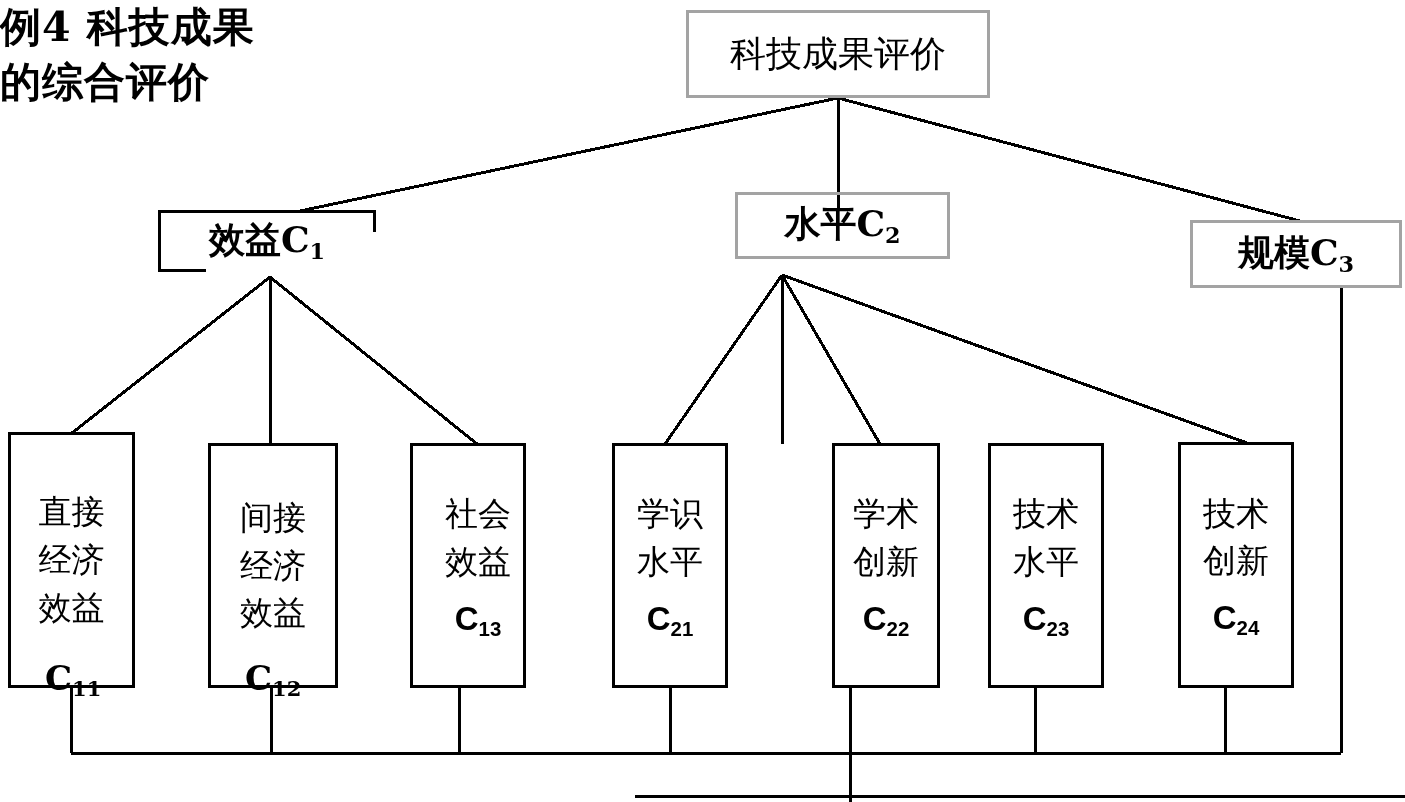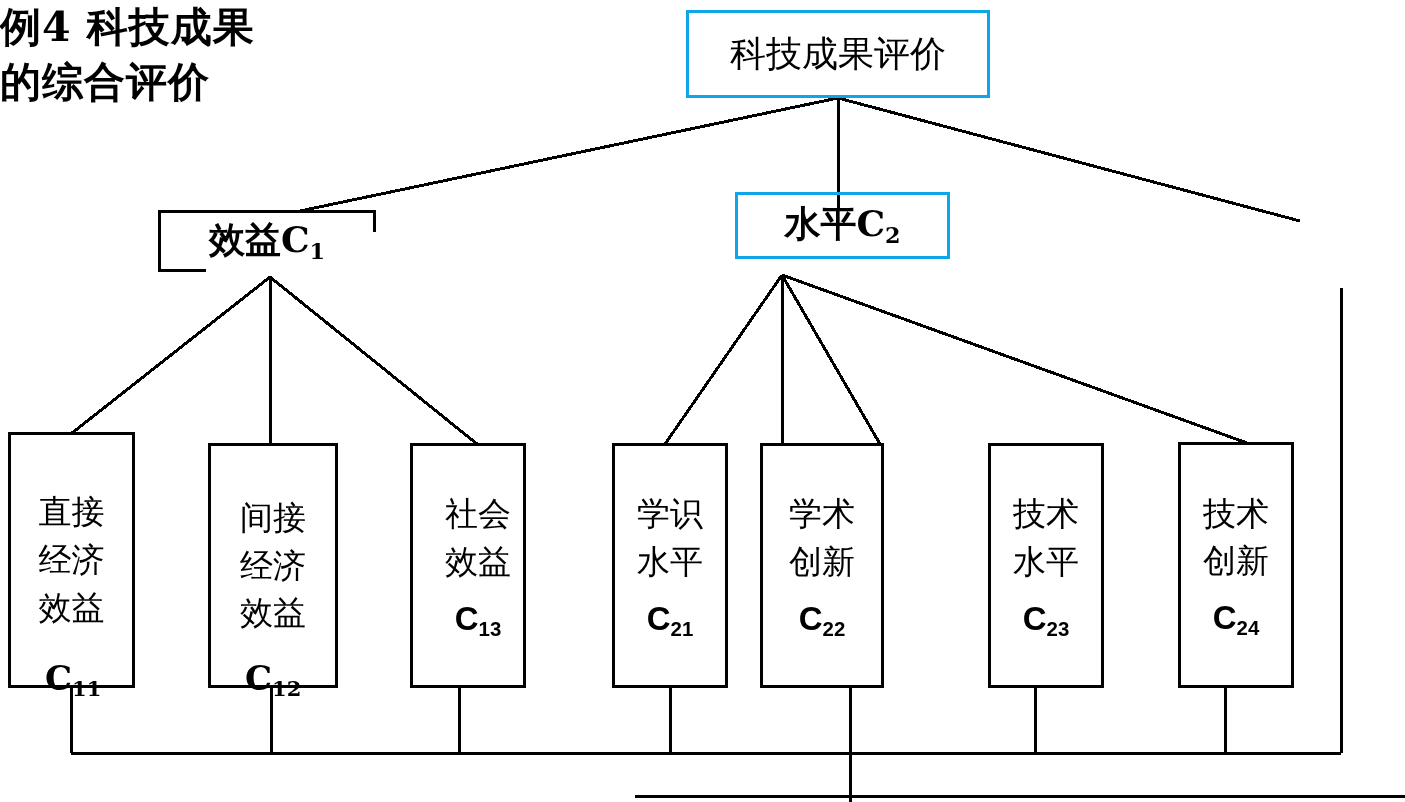--- a/index.html
+++ b/index.html
@@ -33,21 +33,21 @@
   #lines{
     position:absolute;
     left:0;top:0;
     width:1405px;height:802px;
     pointer-events:none;
   }
   
   .node{
     position:absolute;
     box-sizing:border-box;
-    border:3px solid #0ea5e9;
+    border:3px solid #a3a3a3;
     background:transparent;
     display:flex;
     align-items:center;
     justify-content:center;
     text-align:center;
   }
   .node .txt{
     font-family:"DejaVu Serif","Liberation Serif",serif;
     font-size:34px;
     line-height:1.0;
@@ -99,21 +99,21 @@
     font-family:"DejaVu Serif","Liberation Serif",serif;
     font-weight:700;
     font-size:34px;
     line-height:1;
     white-space:nowrap;
   }
   #leaf-0{left:8px;  top:432px; width:127px; height:256px;}
   #leaf-1{left:208px;top:443px; width:130px; height:245px;}
   #leaf-2{left:410px;top:443px; width:116px; height:245px;padding-left:20px;}
   #leaf-3{left:612px;top:443px; width:116px; height:245px;}
-  #leaf-4{left:760px;top:443px; width:124px; height:245px;}
+  #leaf-4{left:832px;top:443px; width:108px; height:245px;}
   #leaf-5{left:988px;top:443px; width:116px; height:245px;}
   #leaf-6{left:1178px;top:442px;width:116px; height:246px;}
 </style>
 </head>
 <body>
 
 <div id="stage">
 
   <div class="caption">例4  科技成果
 的综合评价</div>
@@ -163,20 +163,23 @@
     <div class="frag" style="left:373px;top:210px;width:3px;height:22px;"></div>
   </div>
   <div class="node" id="node-c1">
     <span class="txt"><span>效益</span><span class="bold">C</span><span class="sub">1</span></span>
   </div>
 
   <div class="node" id="node-c2">
     <span class="txt"><span>水平</span><span class="bold">C</span><span class="sub">2</span></span>
   </div>
 
+  <div class="node" id="node-c3">
+    <span class="txt"><span>规模</span><span class="bold">C</span><span class="sub">3</span></span>
+  </div>
 
   <div class="leaf" id="leaf-0">
     <span class="lines">直接
 经济
 效益</span>
   </div>
   <span class="code-out" style="left:45px;top:661px;"><span>C</span><span class="sub">11</span></span>
 
   <div class="leaf" id="leaf-1">
     <span class="lines">间接

